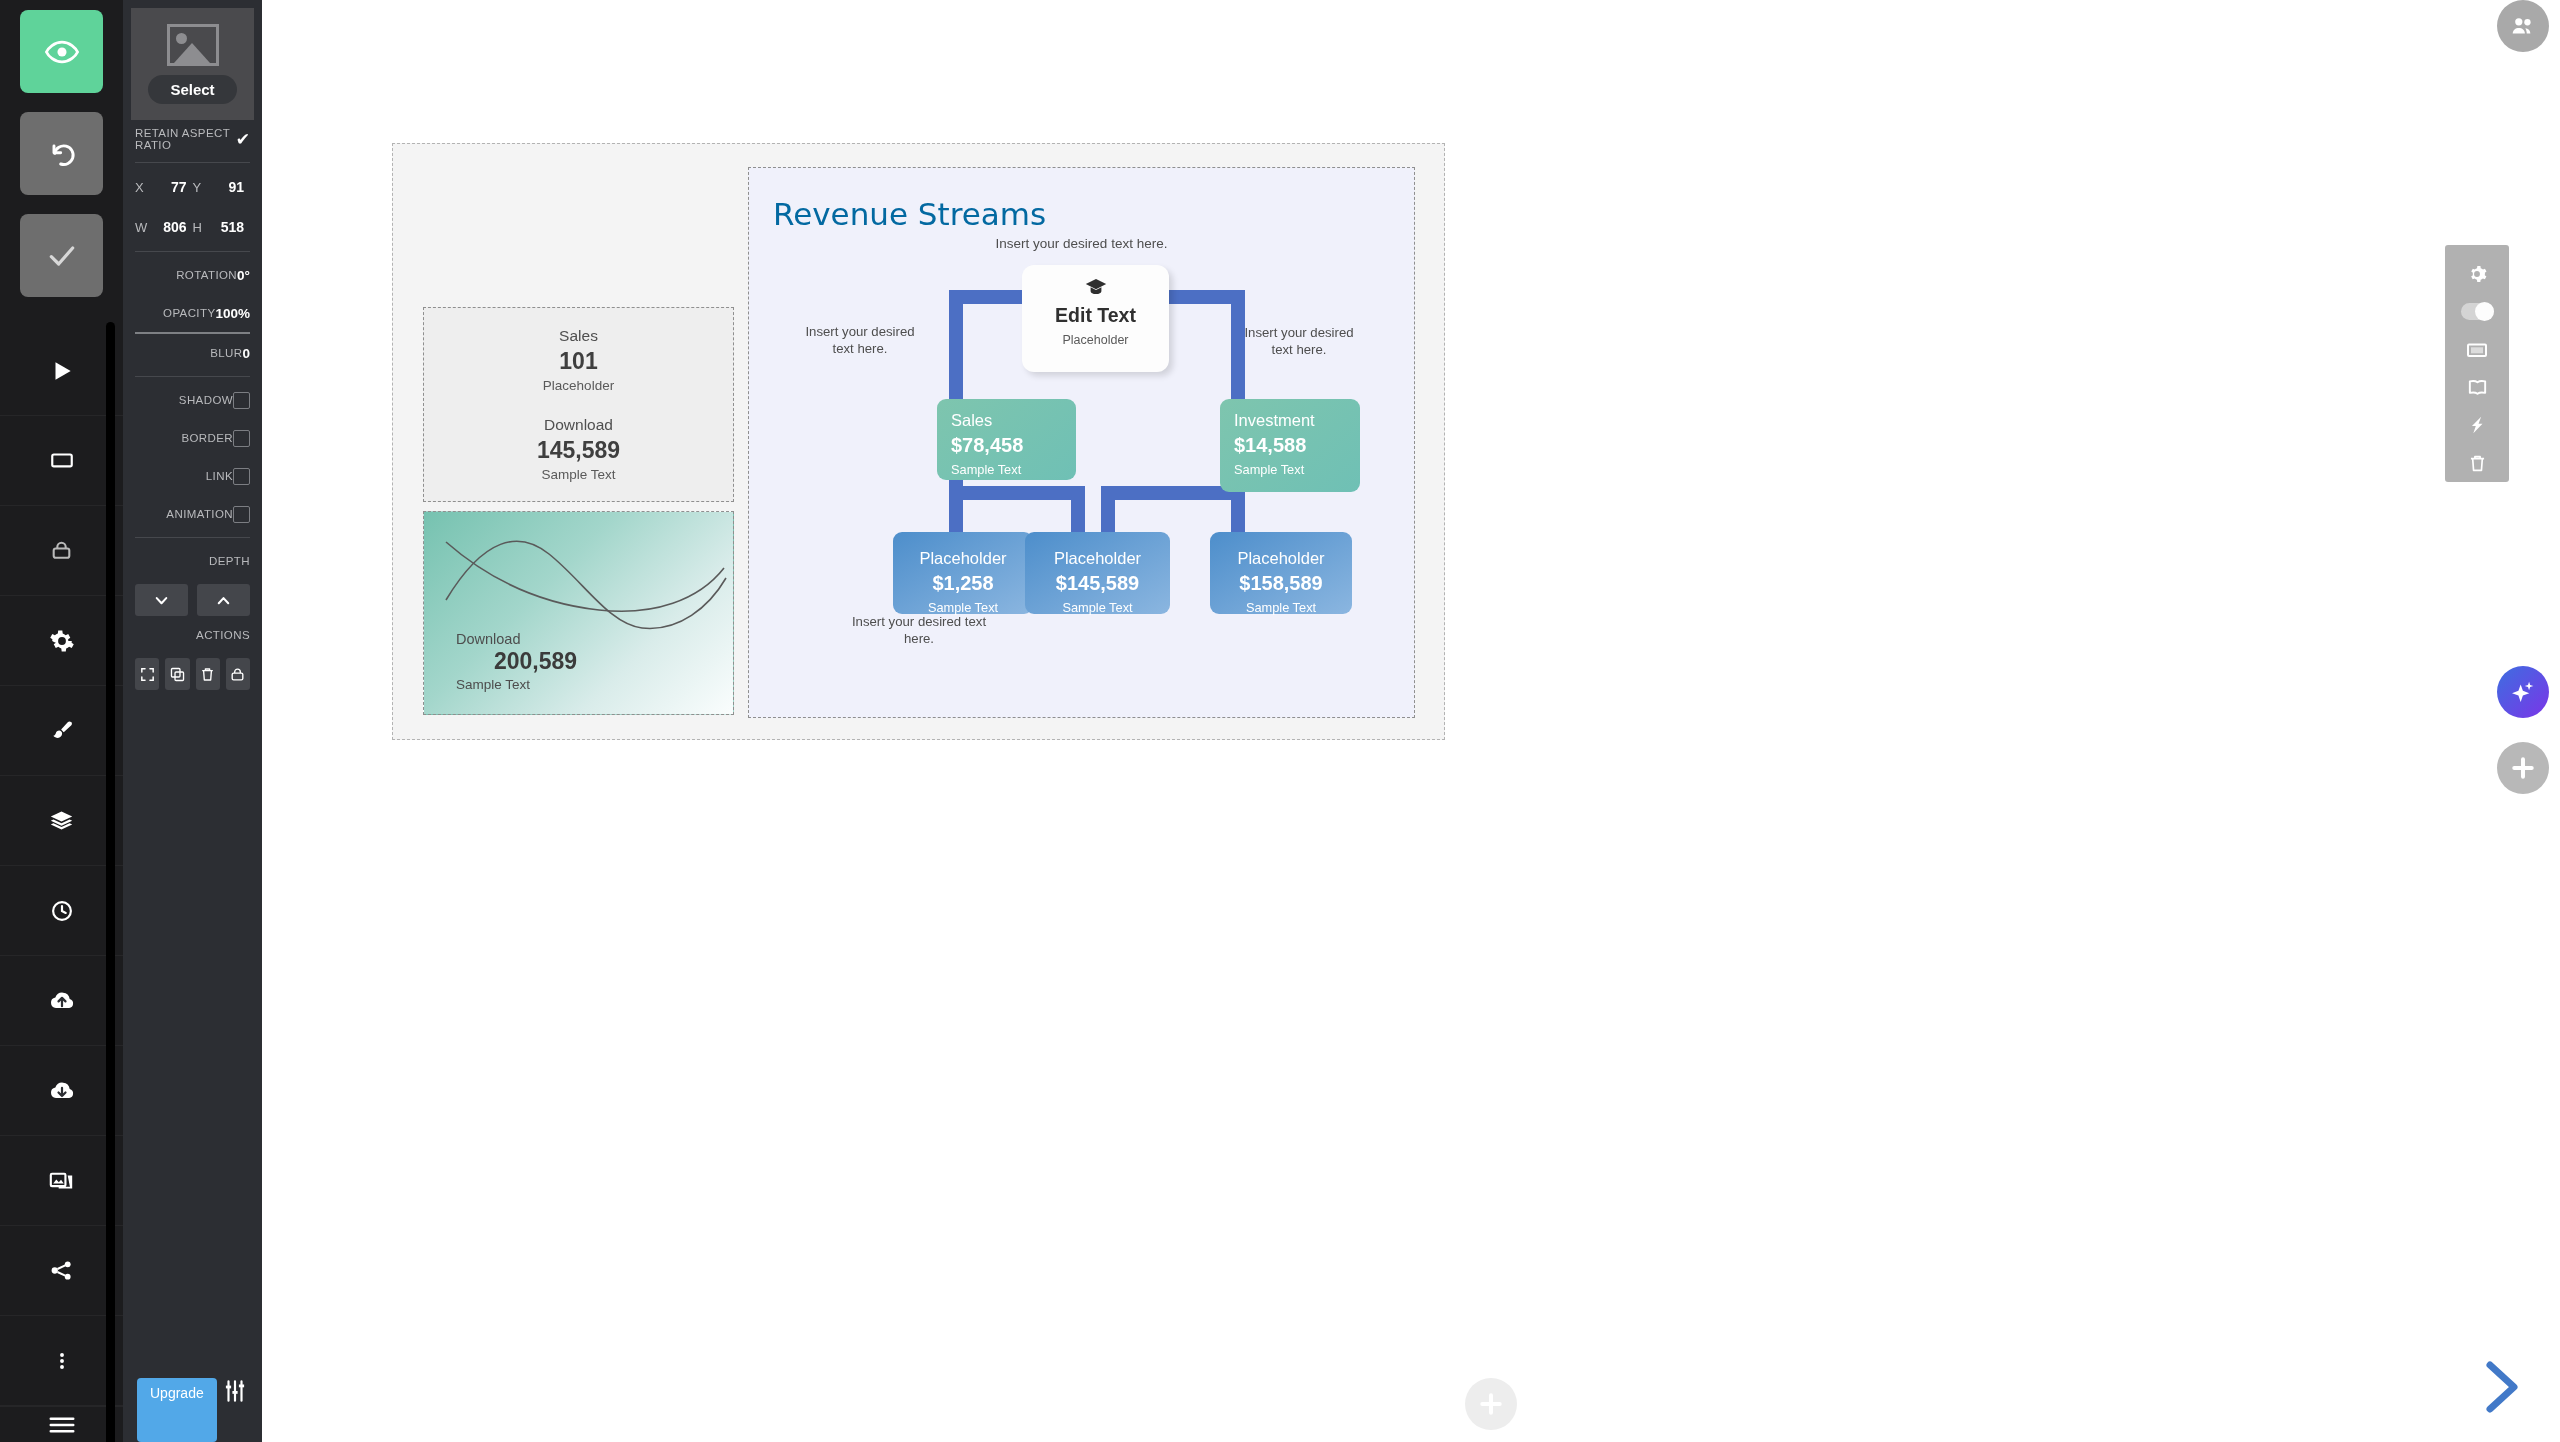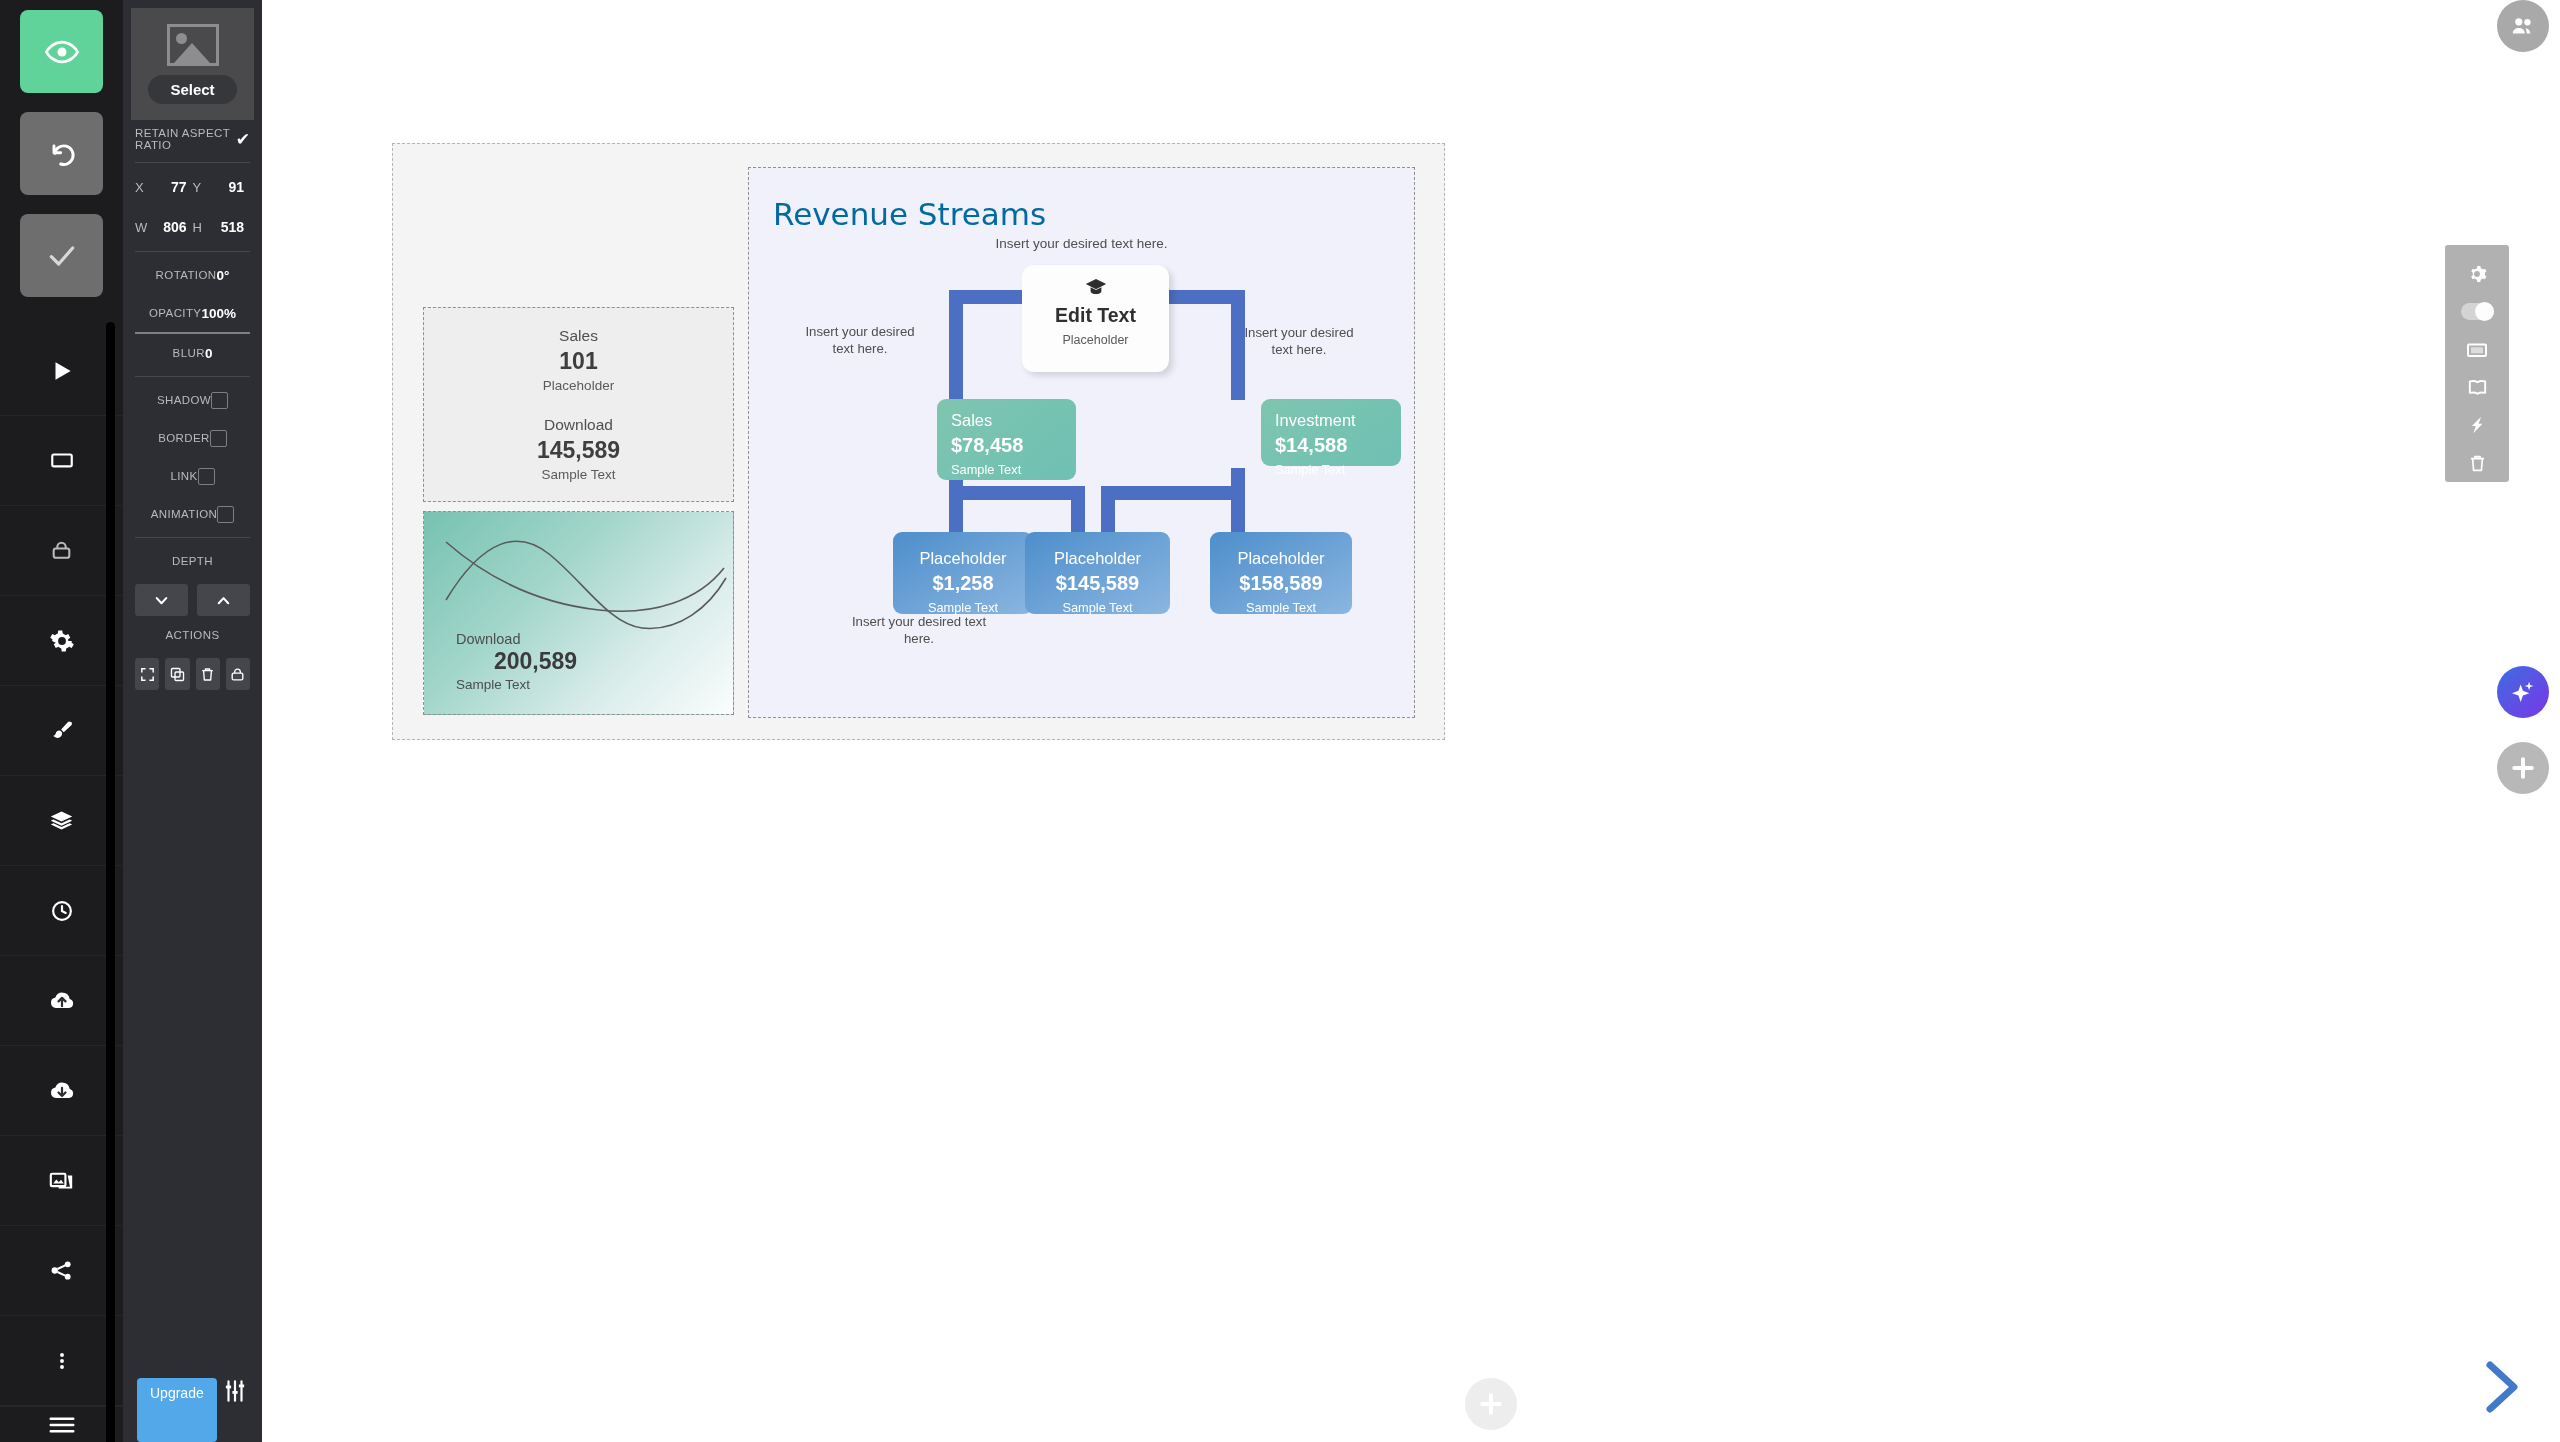--- a/index.html
+++ b/index.html
@@ -69,21 +69,21 @@
     content:""; position:absolute; left:4px; bottom:0; width:0; height:0;
     border-left: 18px solid transparent; border-right: 18px solid transparent;
     border-bottom: 20px solid #8d8d90;
   }
   .select-btn {
     margin-top: 9px; background: #35373b; color: #fff;
     border-radius: 15px; padding: 6px 22px;
     font-size: 15px; font-weight: bold;
   }
   .prow {
-    display: flex; align-items: center; justify-content: center;
+    display: flex; align-items: center; justify-content: flex-end;
     padding: 0 12px; height: 38px;
   }
   .plabel { color: #b9babd; font-size: 11.5px; letter-spacing: .4px; }
   .pval { color: #ffffff; font-size: 14px; font-weight: bold; }
   .pval-sm { color: #ffffff; font-size: 13.5px; font-weight: bold; }
   .pkey { color: #b9babd; font-size: 13px; }
   .xyrow {
     display: flex; align-items: center; padding: 0 12px; height: 40px;
   }
   .xycell { display: flex; align-items: baseline; width: 50%; }
@@ -527,21 +527,21 @@
 
         <div class="dg-side left">Insert your desired text here.</div>
         <div class="dg-side right">Insert your desired text here.</div>
 
         <div class="node teal" style="left:188px; top:231px; width:139px; height:81px;">
           <div class="n-title">Sales</div>
           <div class="n-val">$78,458</div>
           <div class="n-sub">Sample Text</div>
         </div>
 
-        <div class="node teal" style="left:471px; top:231px; width:140px; height:67px;margin-left:41px;">
+        <div class="node teal" style="left:471px; top:231px; width:140px; height:93px;">
           <div class="n-title">Investment</div>
           <div class="n-val">$14,588</div>
           <div class="n-sub">Sample Text</div>
         </div>
 
         <div class="node blue center-align" style="left:144px; top:364px; width:140px; height:82px;">
           <div class="n-title">Placeholder</div>
           <div class="n-val">$1,258</div>
           <div class="n-sub">Sample Text</div>
         </div>

